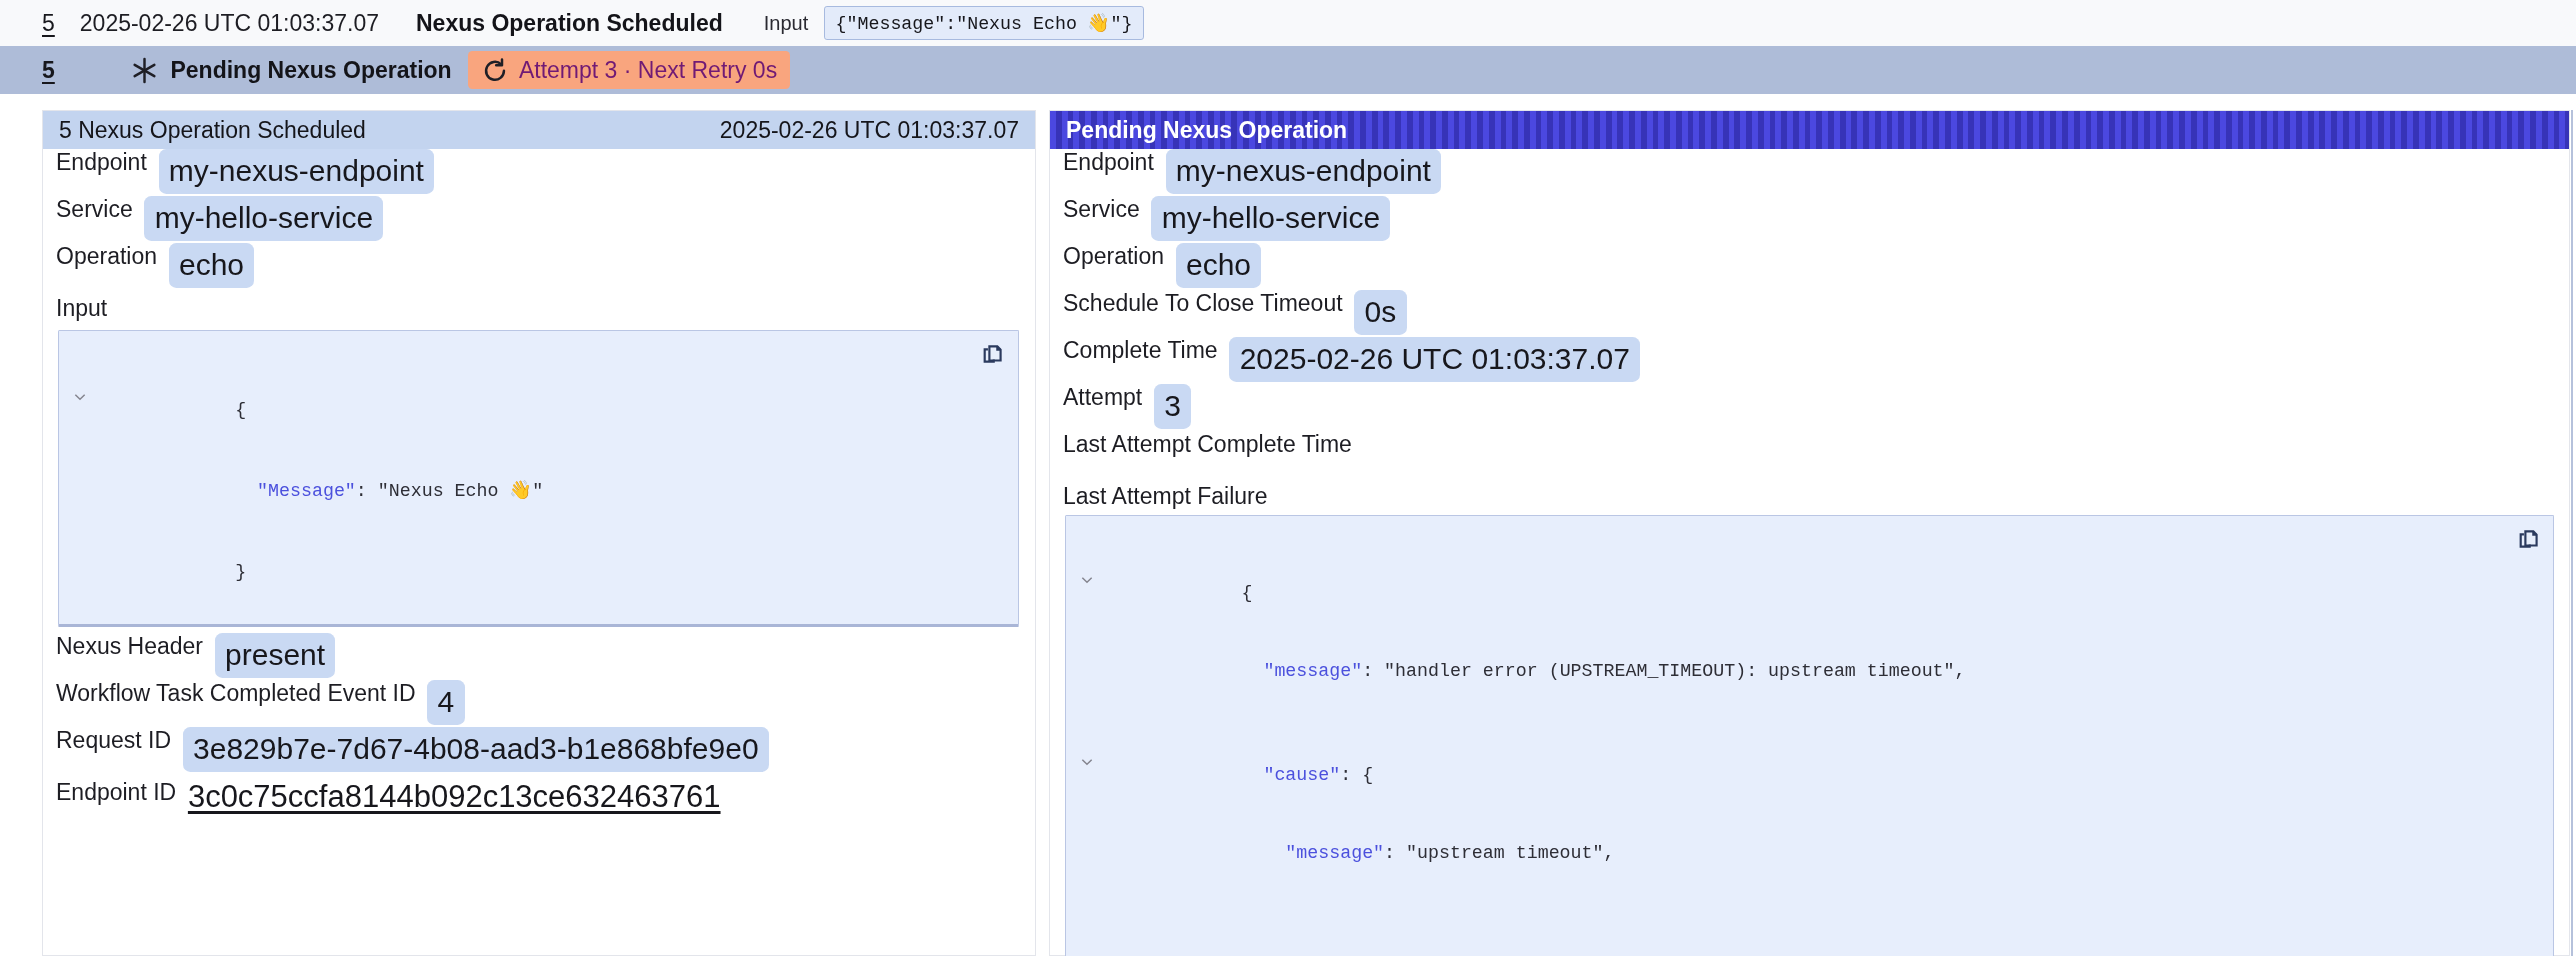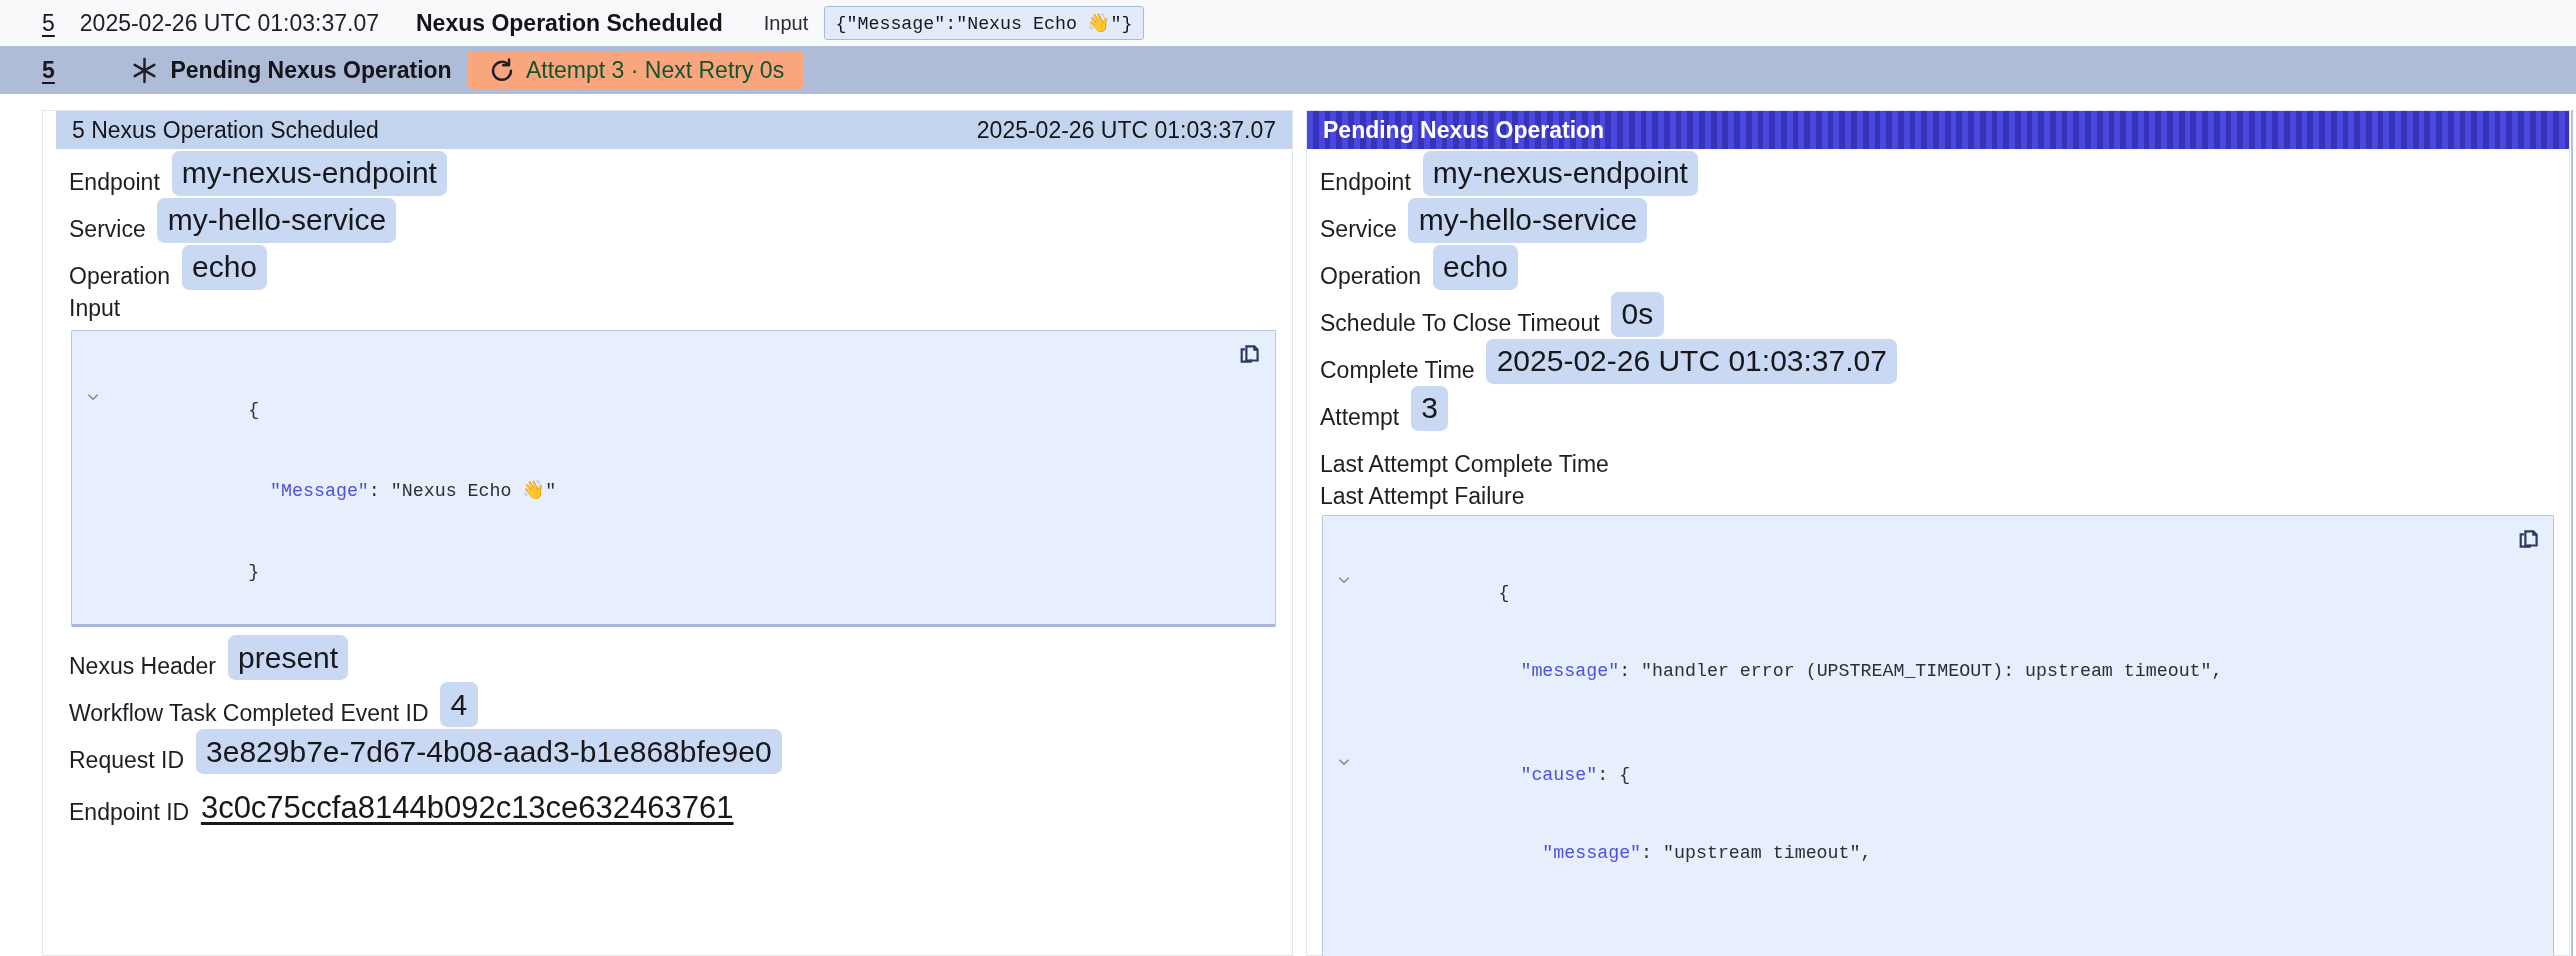--- a/index.html
+++ b/index.html
@@ -23,35 +23,35 @@
   .ev-id.b{font-weight:600;}
   .ev-ts{margin-left:25px;font-size:23px;color:#1d1d23;}
   .ev-title{margin-left:37px;font-size:23px;font-weight:700;color:#141419;}
   .ev-input-label{margin-left:41px;font-size:20px;color:#2a2a31;}
   .ev-input-chip{margin-left:16px;height:32px;display:flex;align-items:center;padding:0 10.3px;
                  background:#e3ebfa;border:1.5px solid #a7badf;border-radius:2.9px;
                  font-family:"Liberation Mono",monospace;font-size:18.3px;color:#17171c;white-space:pre;}
   .asterisk{margin-left:75px;display:flex;align-items:center;}
   .ev2-title{margin-left:11.7px;font-size:23px;font-weight:700;color:#141419;}
   .retry-chip{margin-left:16px;height:38px;display:flex;align-items:center;gap:10.3px;
-              padding:0 20px;background:#f9a57e;border-radius:4.4px;font-size:23px;color:#14532d;}
+              padding:0 13px;background:#f9a57e;border-radius:4.4px;font-size:23px;color:#701a75;}
 
   
   .panels{position:absolute;left:42px;top:110px;width:2528px;height:846px;display:flex;gap:13px;}
   .panel{box-sizing:border-box;border:1.5px solid #e3e5eb;background:#fff;}
-  .panel.left{width:1251px;padding-left:13px;}
+  .panel.left{width:994px;}
   .panel.right{flex:1;}
   .panel-header{height:38px;display:flex;align-items:center;justify-content:space-between;
                 padding:0 16px;font-size:23px;}
   .panel.left .panel-header{background:#c3d4ef;color:#15151a;font-weight:500;}
   .panel.right .panel-header{color:#ffffff;font-weight:600;
       background:repeating-linear-gradient(90deg,#4b48e0 0 5.9px,#3733b8 5.9px 11.7px);}
   .panel-body{padding:0 14.6px 0 13px;}
 
-  .field{height:47px;display:flex;align-items:flex-end;}
+  .field{height:47px;display:flex;align-items:flex-start;}
   .f-label{font-size:23px;color:#1d1d23;}
   .badge{margin-left:11.7px;display:inline-block;padding:5.1px 10.3px;border-radius:7.3px;
          background:#c9d9f3;color:#17171c;font-size:30px;line-height:1.15;}
   .sublabel-row{height:37px;display:flex;align-items:center;}
   .id-link{margin-left:11.7px;font-size:31px;color:#17171c;text-decoration:underline;
            text-underline-offset:4.4px;}
 
   
   .code-block{position:relative;background:#e7eefc;border:1.5px solid #bac6e4;
               border-bottom:3.7px solid #a9b5d6;border-radius:1.5px;

